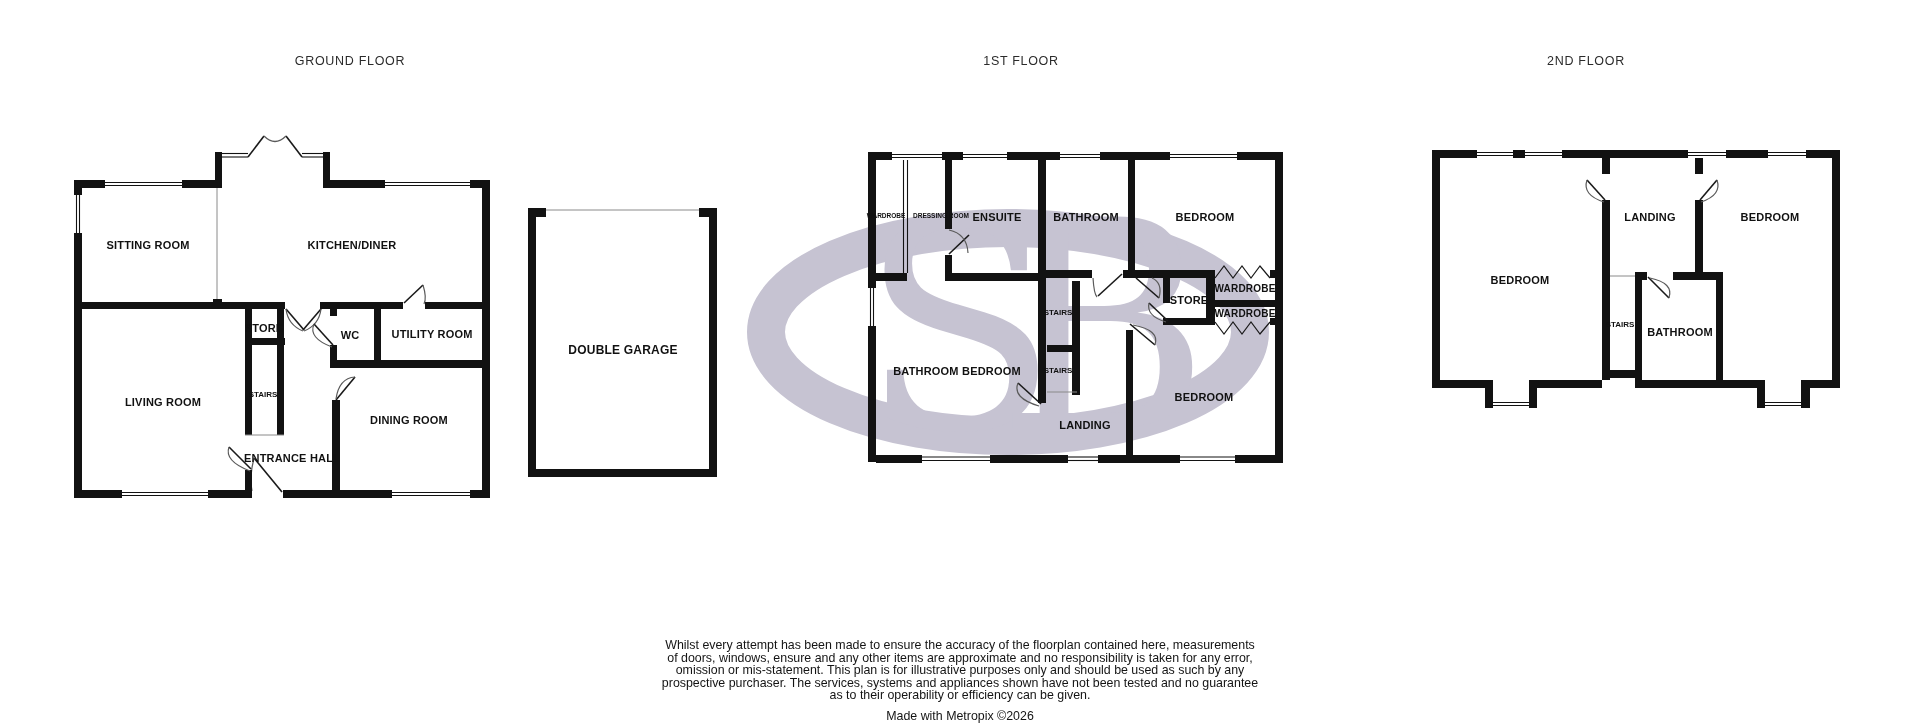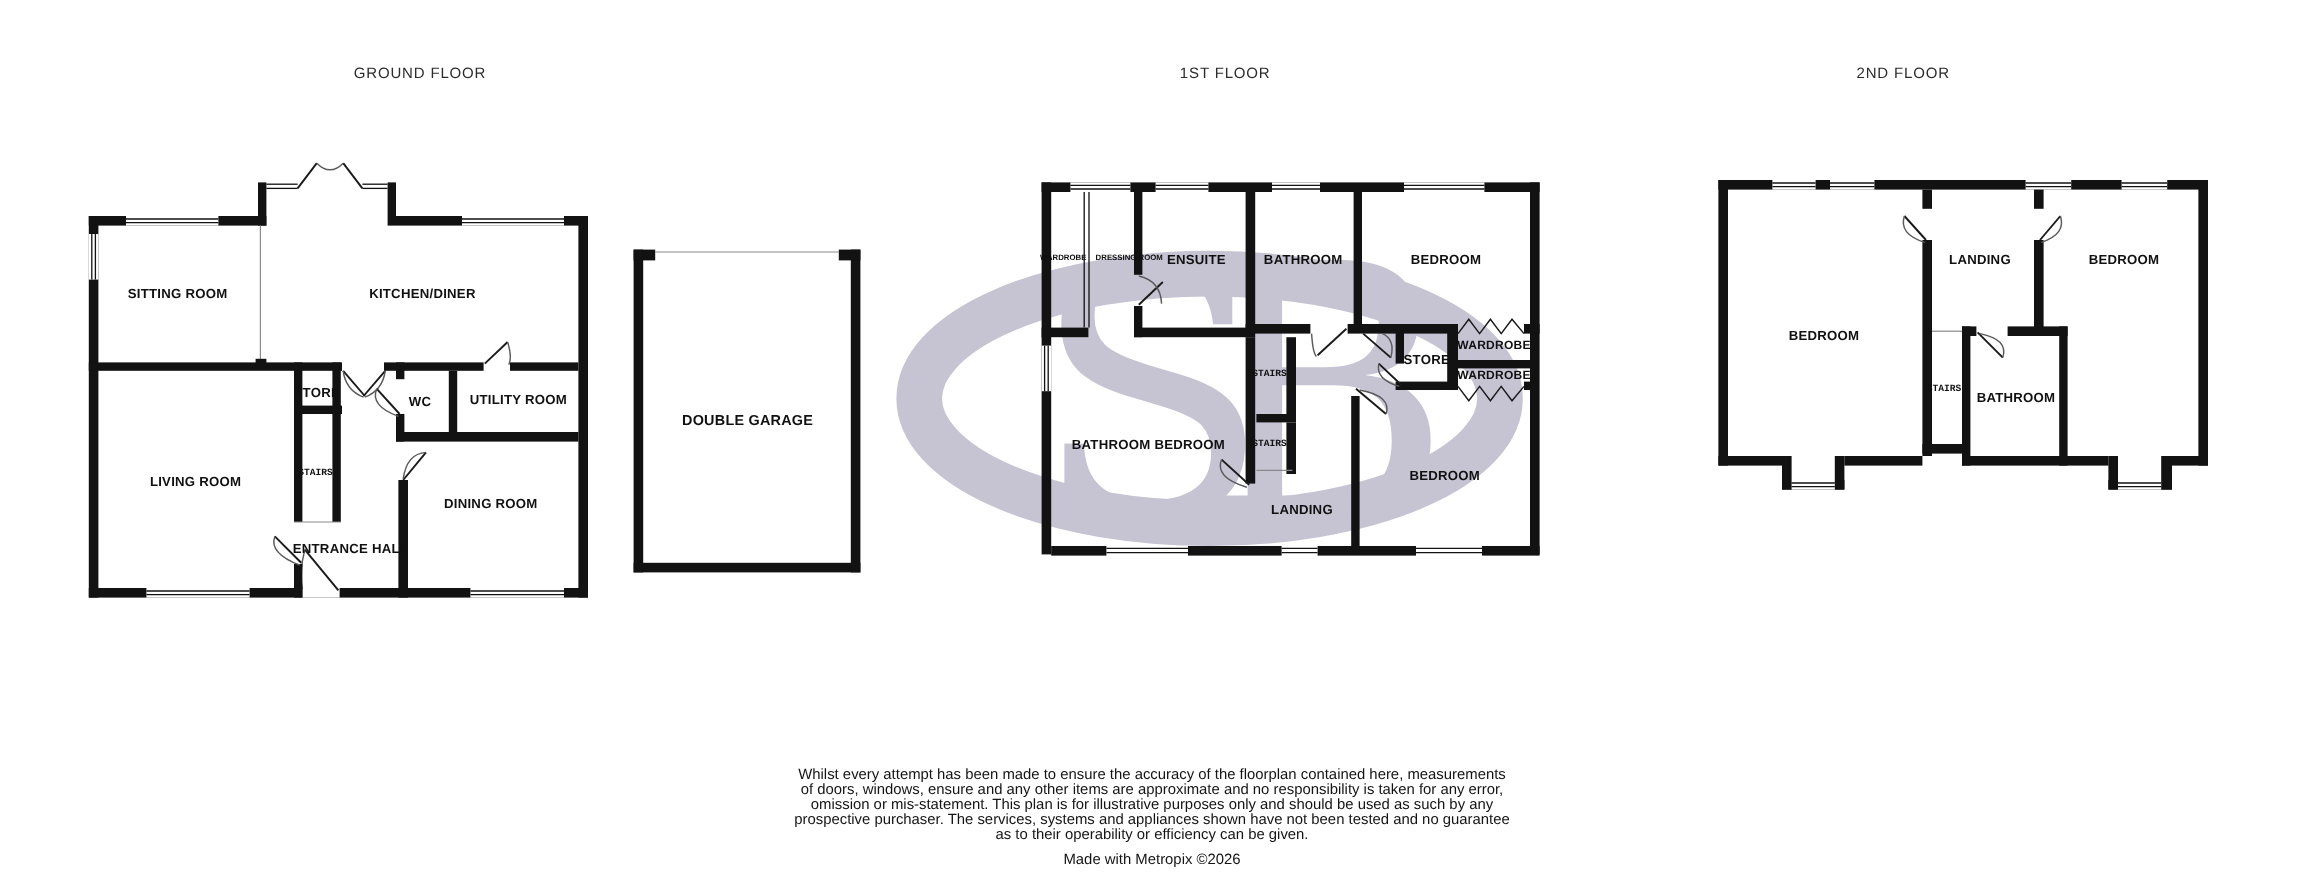--- a/index.html
+++ b/index.html
@@ -2,21 +2,21 @@
 <html><head>
 <meta charset="utf-8">
 <style>
   html,body{margin:0;padding:0;background:#ffffff;}
   #canvas{position:relative;width:1920px;height:727px;background:#fff;overflow:hidden;
           font-family:"Liberation Sans",sans-serif;}
   .lbl{position:absolute;transform:translate(-50%,-50%);white-space:nowrap;
        font:bold 11px "Liberation Sans",sans-serif;color:#111;letter-spacing:.2px;}
   .s12{font-size:12px}
   .s10{font-size:10px}
-  .s8{font-size:8px;letter-spacing:0;font-family:Liberation Mono, monospace;}
+  .s8{font-size:8px;letter-spacing:0;}
   .s7{font-size:6.5px;letter-spacing:0;}
   .title{position:absolute;transform:translate(-50%,-50%);white-space:nowrap;
          font:12.5px "Liberation Sans",sans-serif;color:#2b2b2b;letter-spacing:.7px;}
   .disc{position:absolute;left:960px;transform:translateX(-50%);white-space:nowrap;
         font:12.4px "Liberation Sans",sans-serif;color:#141414;text-align:center;}
   svg{position:absolute;left:0;top:0;}
   .wall{fill:#121212;}
   .wl{stroke:#121212;stroke-width:1.1;fill:none;}
   .thin{stroke:#8a8a8a;stroke-width:1;fill:none;}
   .da{stroke:#5a5a5a;stroke-width:1.2;fill:none;}

